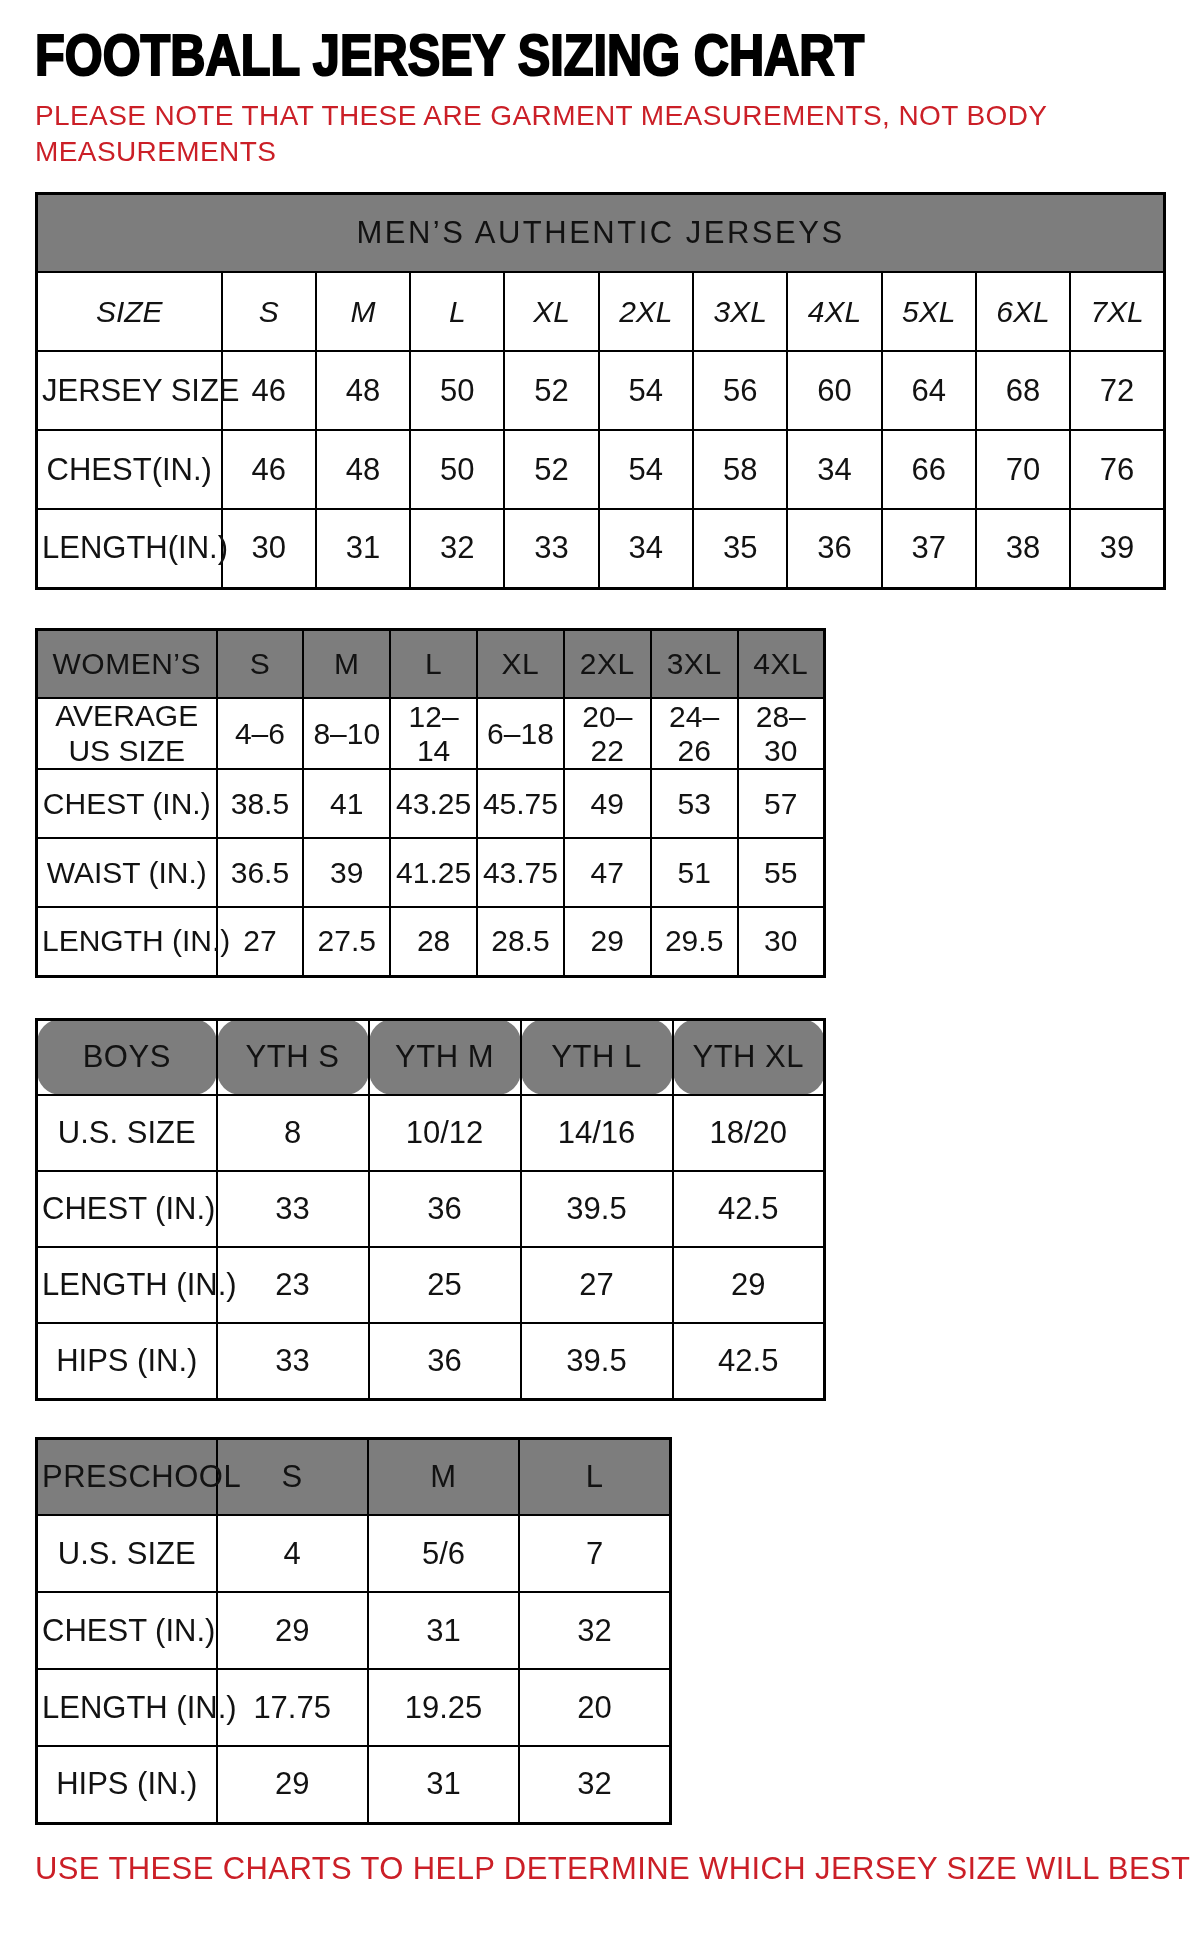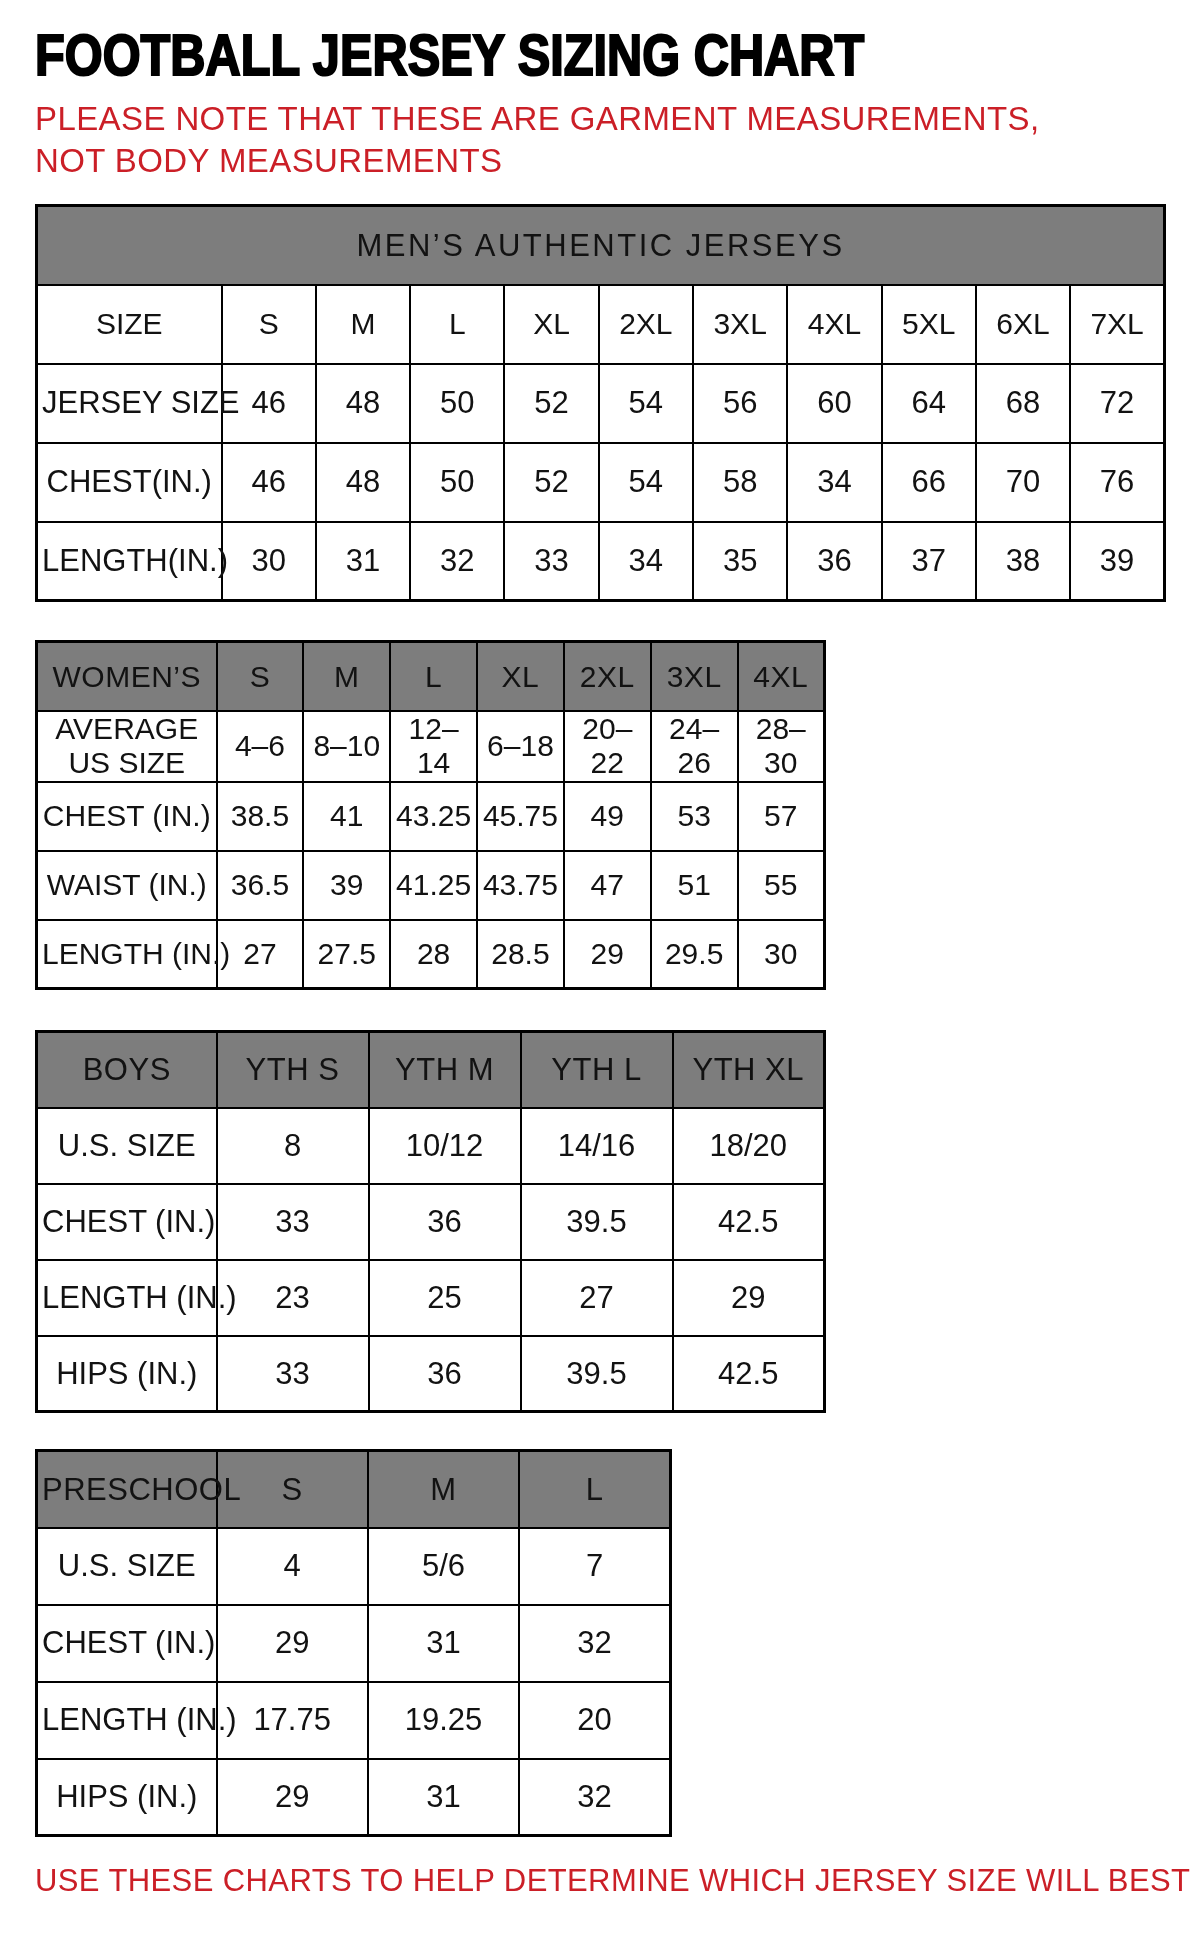--- a/index.html
+++ b/index.html
@@ -23,21 +23,21 @@
     font-size:58px;line-height:1;
     font-weight:bold;color:#000;
     -webkit-text-stroke:2.2px #000;
     letter-spacing:0px;
     transform:scaleX(0.84);
     transform-origin:left center;
     white-space:nowrap;
   }
   .note{
     margin:0;color:var(--red);
-    font-size:33px;line-height:1.28;letter-spacing:0.4px;
+    font-size:28px;line-height:1.28;letter-spacing:0.4px;
   }
   .top-note{max-width:1080px;margin-bottom:22px;}
   .bottom-note{margin-top:24px;font-size:31px;white-space:nowrap;}
 
   table.tbl{
     border-collapse:collapse;table-layout:fixed;
     border:3px solid var(--line);
   }
   .tbl td{
     border:2px solid var(--line);
@@ -50,27 +50,27 @@
     font-size:32px;letter-spacing:0.5px;
   }
   .banner{font-size:35px;letter-spacing:2.5px;height:84px;}
   .lbl{font-size:26px;letter-spacing:0;white-space:nowrap;}
   .lbl.wrap{white-space:normal;line-height:1.15;margin-left:24px;}
   .col-label{width:185px;}
   .col-label-sm{width:180px;}
 
   .mens{width:1131px;}
   .mens td{height:79px;}
-  .mens .size-row td{font-size:30px;}
+  .mens .size-row td{font-size:30px;font-style:italic;}
 
   .womens{width:791px;margin-top:38px;}
   .womens td{height:69px;font-size:30px;}
 
   .boys{width:791px;margin-top:40px;}
-  .boys td{height:76px;}
+  .boys td{height:76px;border-radius:24px;}
 
   .preschool{width:637px;margin-top:36px;padding-left:43px;}
   .preschool td{height:77px;}
 </style>
 </head>
 <body>
 
 
 
 <h1 class="title">FOOTBALL JERSEY SIZING CHART</h1>

